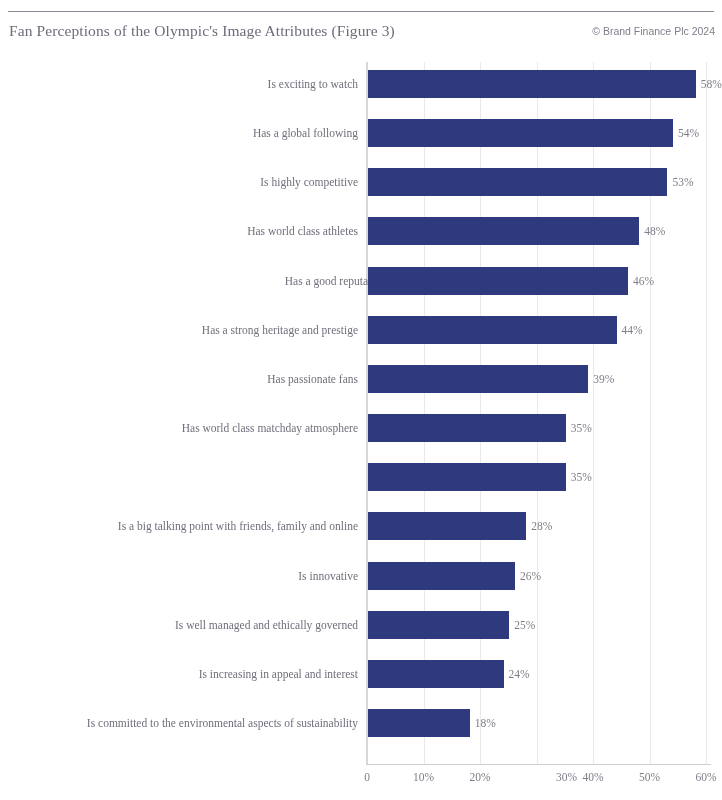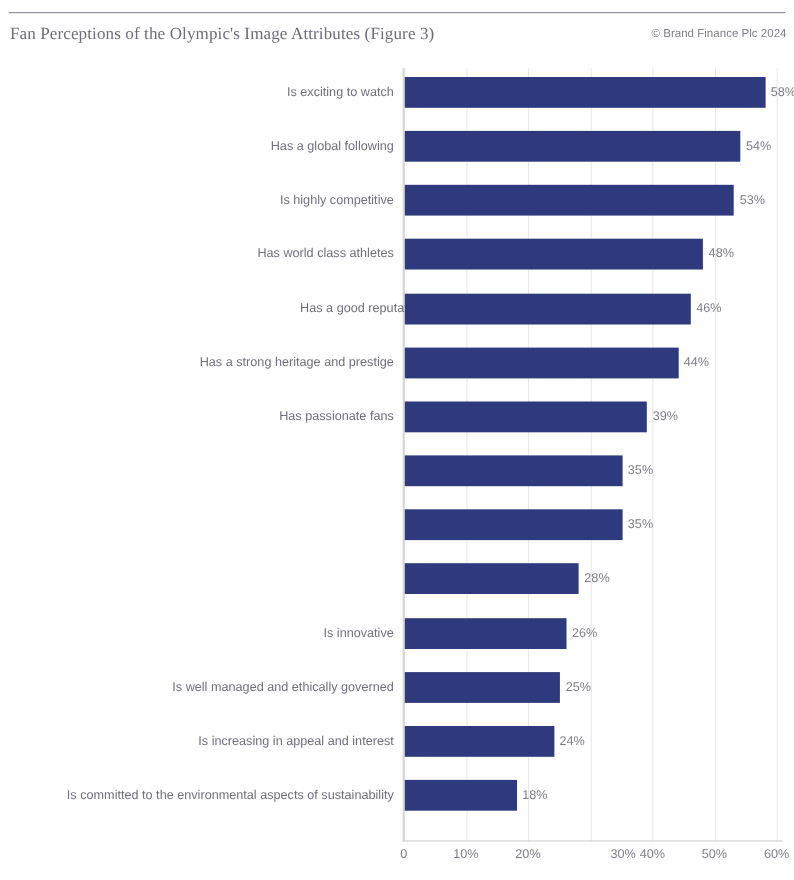--- a/index.html
+++ b/index.html
@@ -44,20 +44,21 @@
     white-space: nowrap;
   }
 
   
   #plot-area {
     position: absolute;
     left: 0;
     top: 0;
     width: 722px;
     height: 800px;
+    font-family: Liberation Serif, serif;
   }
   .gridline {
     position: absolute;
     top: 62px;
     width: 1px;
     height: 703px;
     background: #e9e9ea;
   }
   #axis-y-line {
     position: absolute;
@@ -168,28 +169,30 @@
         <div class="cat-label">Has a strong heritage and prestige</div>
         <div class="bar" style="width: 248.6px; background: rgb(46, 58, 125);"></div>
         <div class="bar-value" style="left: 621.6px;">44%</div>
       </div>
       <div class="bar-row" style="top: 364.9px;">
         <div class="cat-label">Has passionate fans</div>
         <div class="bar" style="width: 220.35px; background: rgb(46, 58, 125);"></div>
         <div class="bar-value" style="left: 593.35px;">39%</div>
       </div>
       <div class="bar-row" style="top: 414.05px;">
+        <div class="cat-label">Has world class matchday atmosphere</div>
         <div class="bar" style="width: 197.75px; background: rgb(46, 58, 125);"></div>
         <div class="bar-value" style="left: 570.75px;">35%</div>
       </div>
       <div class="bar-row" style="top: 463.2px;">
         <div class="bar" style="width: 197.75px; background: rgb(46, 58, 125);"></div>
         <div class="bar-value" style="left: 570.75px;">35%</div>
       </div>
       <div class="bar-row" style="top: 512.35px;">
+        <div class="cat-label">Is a big talking point with friends, family and online</div>
         <div class="bar" style="width: 158.2px; background: rgb(46, 58, 125);"></div>
         <div class="bar-value" style="left: 531.2px; text-align: right;">28%</div>
       </div>
       <div class="bar-row" style="top: 561.5px;">
         <div class="cat-label">Is innovative</div>
         <div class="bar" style="width: 146.9px; background: rgb(46, 58, 125);"></div>
         <div class="bar-value" style="left: 519.9px;">26%</div>
       </div>
       <div class="bar-row" style="top: 610.65px;">
         <div class="cat-label">Is well managed and ethically governed</div>

